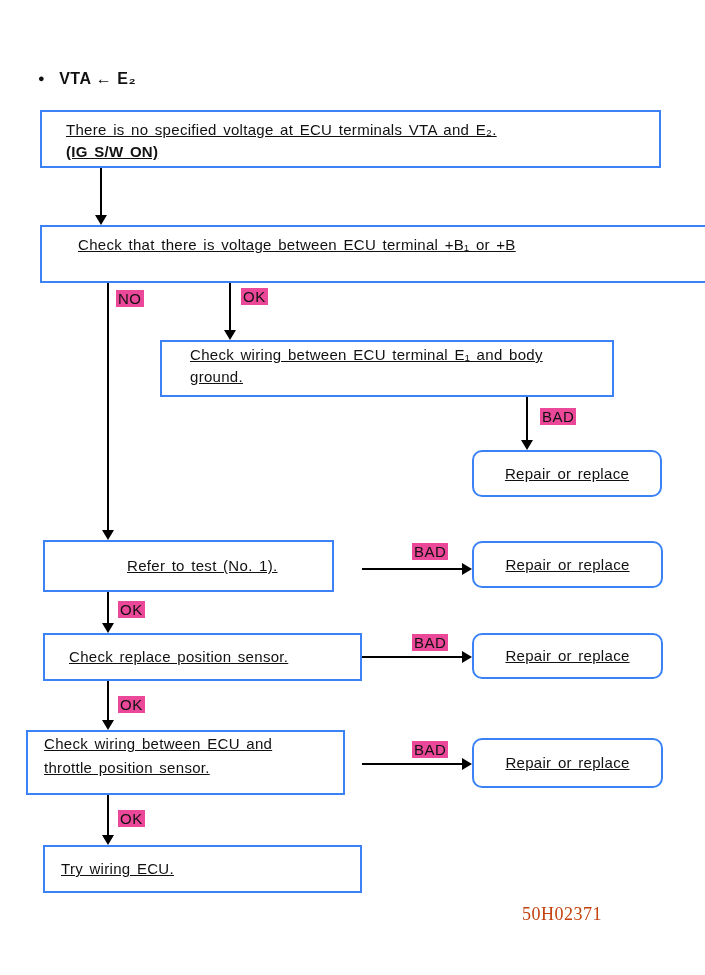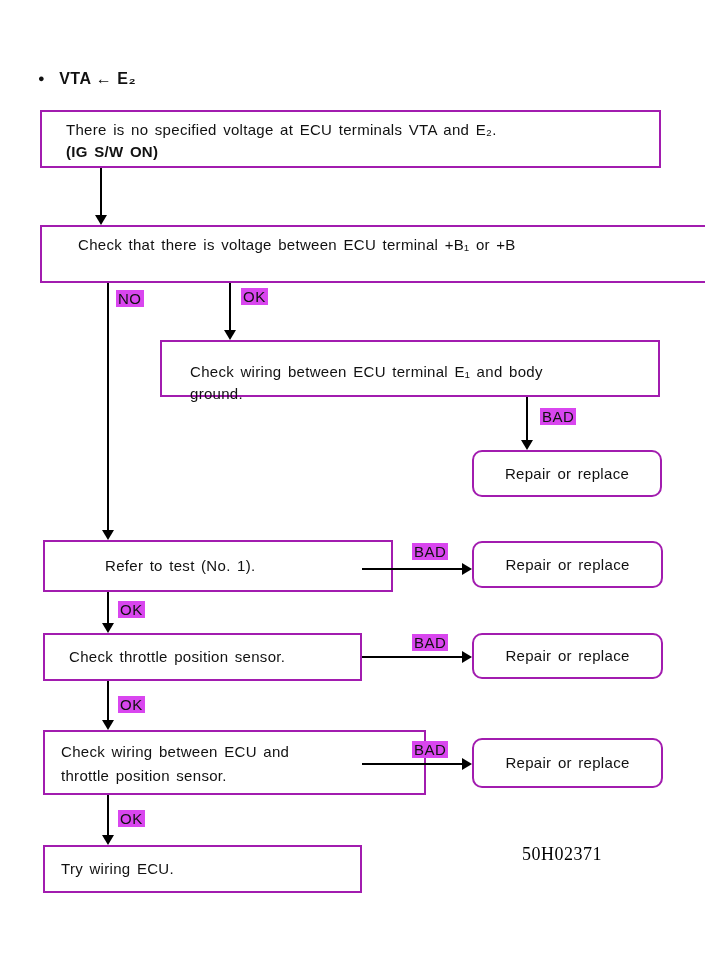--- a/index.html
+++ b/index.html
@@ -26,26 +26,27 @@
   }
   .bullet-header .dot {
     display: inline-block;
     font-size: 11px;
     vertical-align: 2px;
     margin-right: 14px;
   }
   .box {
     position: absolute;
     box-sizing: border-box;
-    border: 2px solid #a21caf;
+    border: 2px solid #3b82f6;
     background: #ffffff;
     font-size: 15px;
     line-height: 22px;
     letter-spacing: 0.3px;
     word-spacing: 2px;
+    text-decoration: underline;
   }
   .box.flex-center {
     display: flex;
     align-items: center;
   }
   .box.center-text {
     justify-content: center;
     text-align: center;
     border-radius: 10px;
   }
@@ -71,31 +72,31 @@
     position: absolute;
     width: 0; height: 0;
     border-top: 6px solid transparent;
     border-bottom: 6px solid transparent;
     border-left: 10px solid #000000;
   }
   .lbl {
     position: absolute;
     font-size: 15px;
     letter-spacing: 0.5px;
-    background: #d946ef;
+    background: #ec4899;
     padding: 0 2px;
   }
   .fig-code {
     position: absolute;
     left: 522px;
-    top: 844px;
+    top: 904px;
     font-family: "Liberation Serif", serif;
     font-size: 18px;
     letter-spacing: 0.5px;
-    color: #000000;
+    color: #c2410c;
   }
   b.igsw { font-weight: bold; }
 </style>
 </head>
 <body>
 
 <div class="page">
 
   <div class="bullet-header">
     <span class="dot">●</span><span>VTA ← E₂</span>
@@ -115,54 +116,54 @@
 
   <div class="lbl" style="left:116px; top:290px;">NO</div>
   <div class="lbl" style="left:241px; top:288px;">OK</div>
 
   <div class="vline" style="left:107px; top:283px; height:247px;"></div>
   <div class="arr-down" style="left:102px; top:530px;"></div>
 
   <div class="vline" style="left:229px; top:283px; height:47px;"></div>
   <div class="arr-down" style="left:224px; top:330px;"></div>
 
-  <div class="box pre" style="left:160px; top:340px; width:500px; height:57px; padding:19px 10px 0 28px;">Check wiring between ECU terminal E₁ and body
+  <div class="box pre" style="left:160px; top:340px; width:454px; height:57px; padding:2px 10px 0 28px;">Check wiring between ECU terminal E₁ and body
 ground.</div>
 
   <div class="lbl" style="left:540px; top:408px;">BAD</div>
   <div class="vline" style="left:526px; top:397px; height:43px;"></div>
   <div class="arr-down" style="left:521px; top:440px;"></div>
 
   <div class="box flex-center center-text" style="left:472px; top:450px; width:190px; height:47px;">Repair or replace</div>
 
-  <div class="box flex-center" style="left:43px; top:540px; width:350px; height:52px; padding-left:60px;">Refer to test (No. 1).</div>
+  <div class="box flex-center" style="left:43px; top:540px; width:291px; height:52px; padding-left:82px;">Refer to test (No. 1).</div>
 
   <div class="lbl" style="left:412px; top:543px;">BAD</div>
   <div class="hline" style="left:362px; top:568px; width:100px;"></div>
   <div class="arr-right" style="left:462px; top:563px;"></div>
 
   <div class="box flex-center center-text" style="left:472px; top:541px; width:191px; height:47px;">Repair or replace</div>
 
   <div class="lbl" style="left:118px; top:601px;">OK</div>
   <div class="vline" style="left:107px; top:592px; height:31px;"></div>
   <div class="arr-down" style="left:102px; top:623px;"></div>
 
-  <div class="box flex-center" style="left:43px; top:633px; width:319px; height:48px; padding-left:24px;">Check throttle position sensor.</div>
+  <div class="box flex-center" style="left:43px; top:633px; width:319px; height:48px; padding-left:24px;">Check replace position sensor.</div>
 
   <div class="lbl" style="left:412px; top:634px;">BAD</div>
   <div class="hline" style="left:362px; top:656px; width:100px;"></div>
   <div class="arr-right" style="left:462px; top:651px;"></div>
 
   <div class="box flex-center center-text" style="left:472px; top:633px; width:191px; height:46px;">Repair or replace</div>
 
   <div class="lbl" style="left:118px; top:696px;">OK</div>
   <div class="vline" style="left:107px; top:681px; height:39px;"></div>
   <div class="arr-down" style="left:102px; top:720px;"></div>
 
-  <div class="box pre" style="left:43px; top:730px; width:383px; height:65px; padding:8px 10px 0 16px; line-height:24px;">Check wiring between ECU and
+  <div class="box pre" style="left:26px; top:730px; width:319px; height:65px; padding:0 10px 0 16px; line-height:24px;">Check wiring between ECU and
 throttle position sensor.</div>
 
   <div class="lbl" style="left:412px; top:741px;">BAD</div>
   <div class="hline" style="left:362px; top:763px; width:100px;"></div>
   <div class="arr-right" style="left:462px; top:758px;"></div>
 
   <div class="box flex-center center-text" style="left:472px; top:738px; width:191px; height:50px;">Repair or replace</div>
 
   <div class="lbl" style="left:118px; top:810px;">OK</div>
   <div class="vline" style="left:107px; top:795px; height:40px;"></div>

